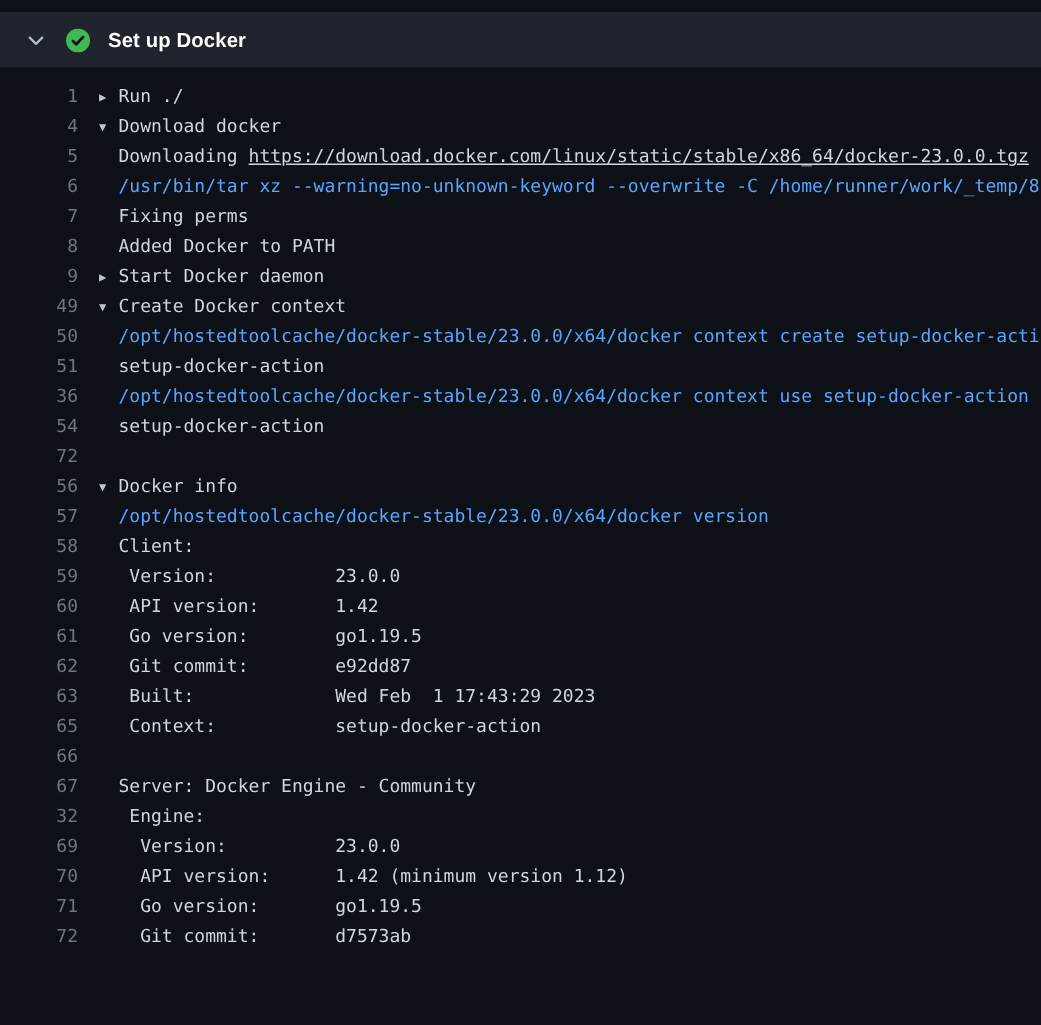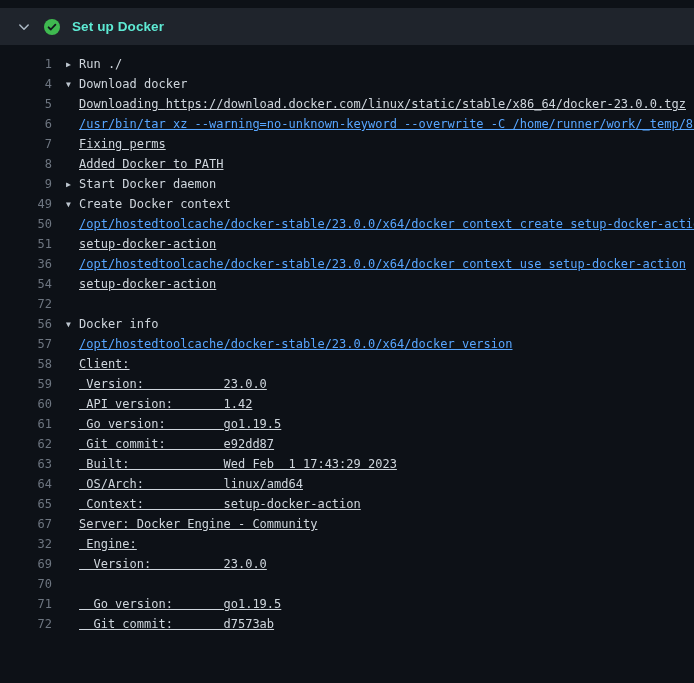--- a/index.html
+++ b/index.html
@@ -21,21 +21,21 @@
     gap: 12px;
   }
   .chev-btn {
     width: 16px; height: 16px;
     display: flex; align-items: center; justify-content: center;
     cursor: pointer;
     flex: none;
   }
   .status-icon { width: 16px; height: 16px; flex: none; }
   .step-title {
-    color: #5eead4;
+    color: #ffffff;
     font-size: 13.5px;
     font-weight: 600;
     letter-spacing: .1px;
   }
   .log {
     padding-top: 9px;
     font-family: "DejaVu Sans Mono", "Liberation Mono", monospace;
     font-size: 12px;
     line-height: 20px;
     white-space: pre;
@@ -60,21 +60,21 @@
     white-space: pre;
   }
   .line.group { cursor: pointer; }
   .arrow {
     display: inline-block;
     width: 13px;
     font-size: 8px;
     color: #bdc6cf;
     vertical-align: 1px;
   }
-  .content.indent { padding-left: 27px; text-decoration: underline; }
+  .content.indent { padding-left: 27px; }
   .command { color: #58a6ff; }
   .link { text-decoration: underline; cursor: pointer; }
 </style>
 </head>
 <body>
 
 <div class="step-header">
   <span class="chev-btn">
     <svg width="14" height="14" viewBox="0 0 16 16">
       <path d="M3.2 5.8 8 10.6l4.8-4.8" stroke="#adbac7" stroke-width="1.7" fill="none" stroke-linecap="round" stroke-linejoin="round"></path>
@@ -145,35 +145,36 @@
   </div><div class="line">
     <span class="ln">61</span>
     <span class="content indent"> Go version:        go1.19.5</span>
   </div><div class="line">
     <span class="ln">62</span>
     <span class="content indent"> Git commit:        e92dd87</span>
   </div><div class="line">
     <span class="ln">63</span>
     <span class="content indent"> Built:             Wed Feb  1 17:43:29 2023</span>
   </div><div class="line">
-    <span class="ln">64</span>
-    <span class="content indent"> OS/Arch:           linux/amd64</span>
-  </div><div class="line">
     <span class="ln">65</span>
     <span class="content indent"> Context:           setup-docker-action</span>
+  </div><div class="line">
+    <span class="ln">66</span>
+    <span class="content indent"></span>
   </div><div class="line">
     <span class="ln">67</span>
     <span class="content indent">Server: Docker Engine - Community</span>
   </div><div class="line">
     <span class="ln">32</span>
     <span class="content indent"> Engine:</span>
   </div><div class="line">
     <span class="ln">69</span>
     <span class="content indent">  Version:          23.0.0</span>
   </div><div class="line">
     <span class="ln">70</span>
+    <span class="content indent">  API version:      1.42 (minimum version 1.12)</span>
   </div><div class="line">
     <span class="ln">71</span>
     <span class="content indent">  Go version:       go1.19.5</span>
   </div><div class="line">
     <span class="ln">72</span>
     <span class="content indent">  Git commit:       d7573ab</span>
   </div></div>
 
 </body></html>

